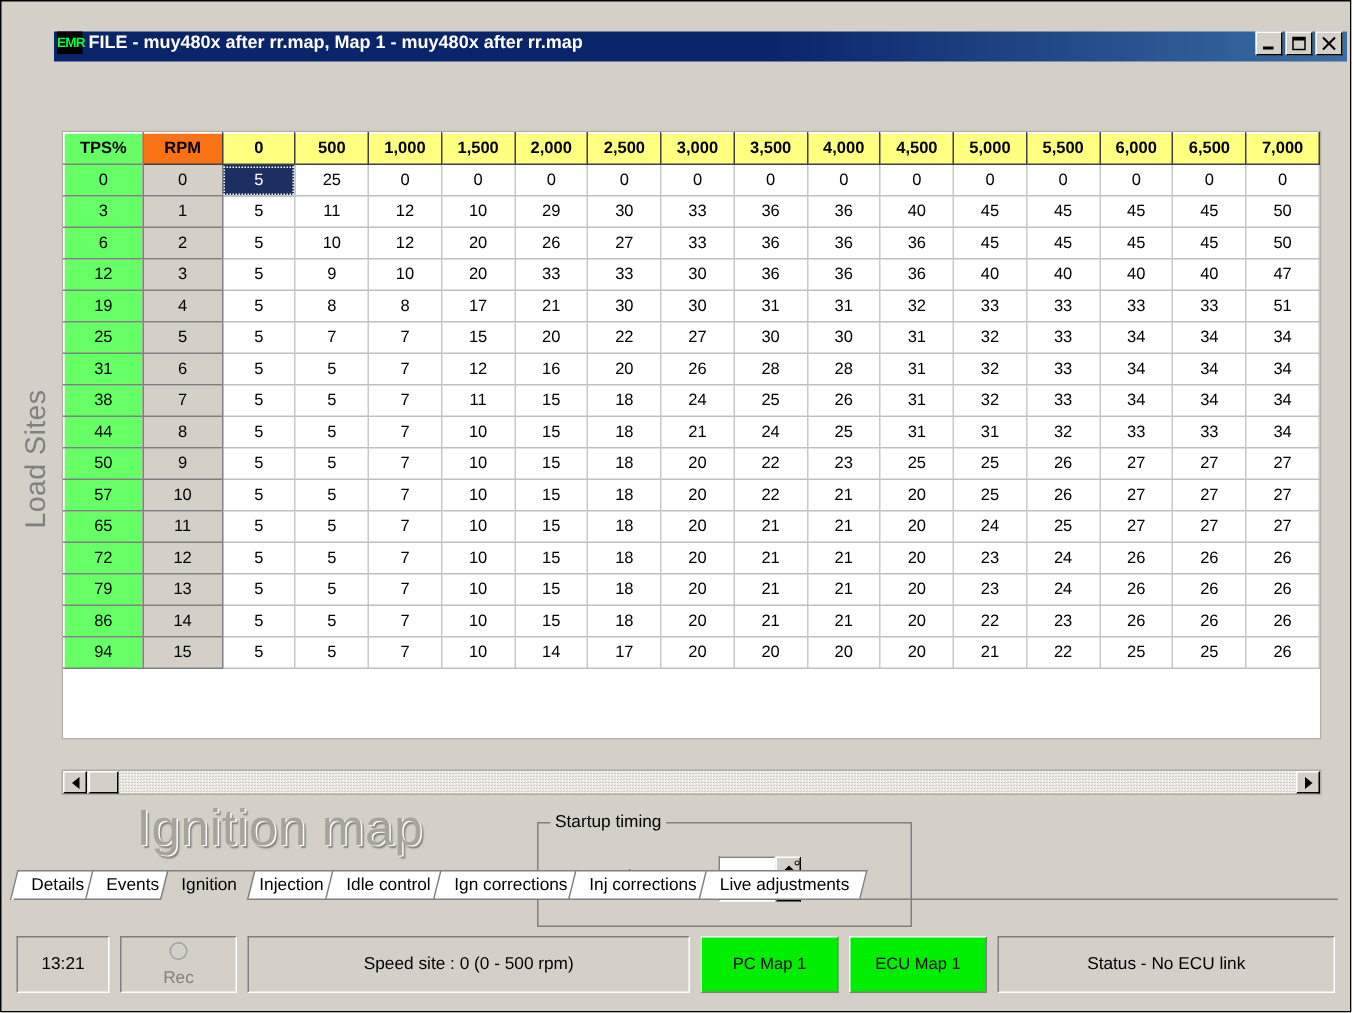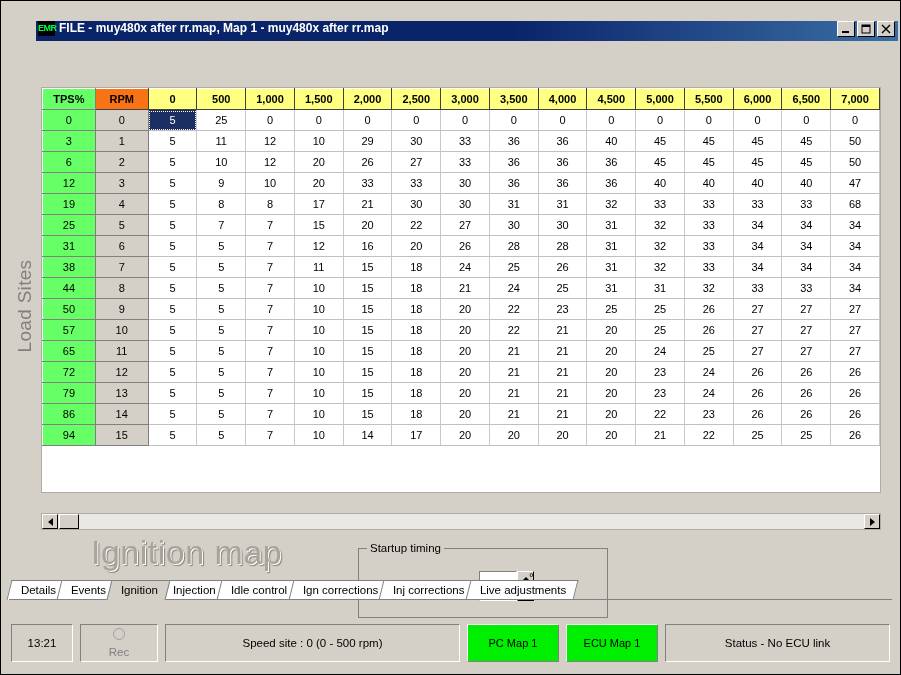--- a/index.html
+++ b/index.html
@@ -504,21 +504,21 @@
               <td class="val">21</td>
               <td class="val">30</td>
               <td class="val">30</td>
               <td class="val">31</td>
               <td class="val">31</td>
               <td class="val">32</td>
               <td class="val">33</td>
               <td class="val">33</td>
               <td class="val">33</td>
               <td class="val">33</td>
-              <td class="val">68</td>
+              <td class="val">51</td>
             </tr>
             <tr>
               <td class="tps-cell">25</td>
               <td class="rpm-cell">5</td>
               <td class="val">5</td>
               <td class="val">7</td>
               <td class="val">7</td>
               <td class="val">15</td>
               <td class="val">20</td>
               <td class="val">22</td>

